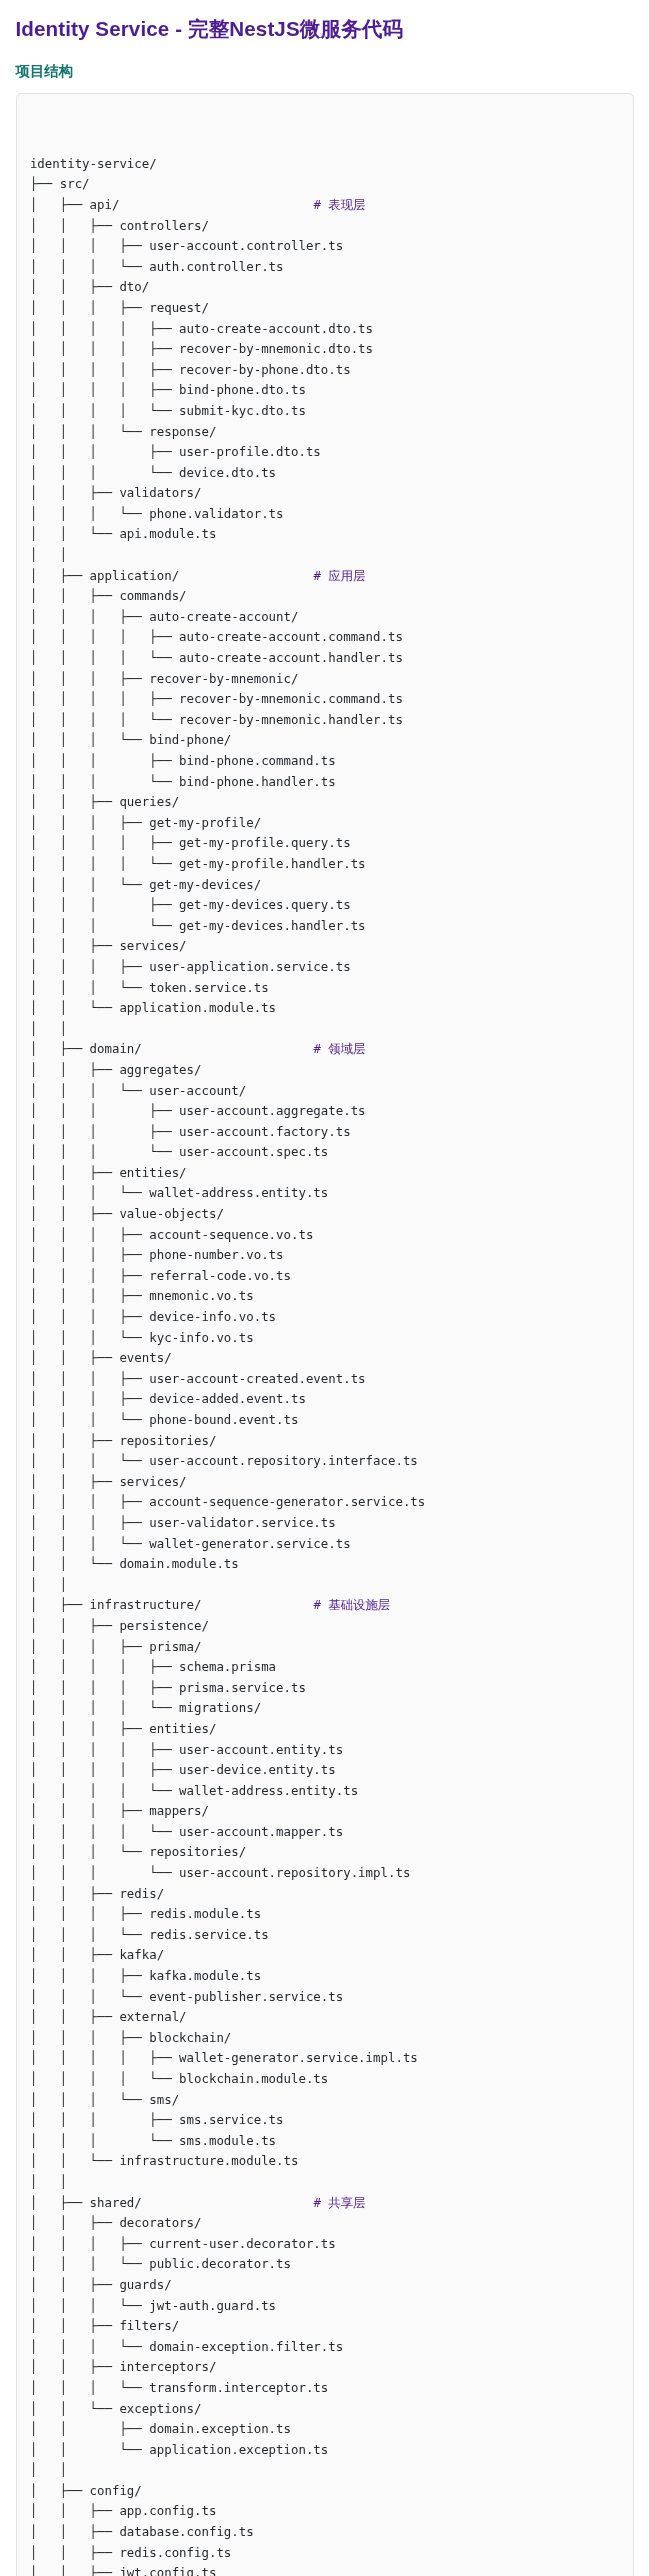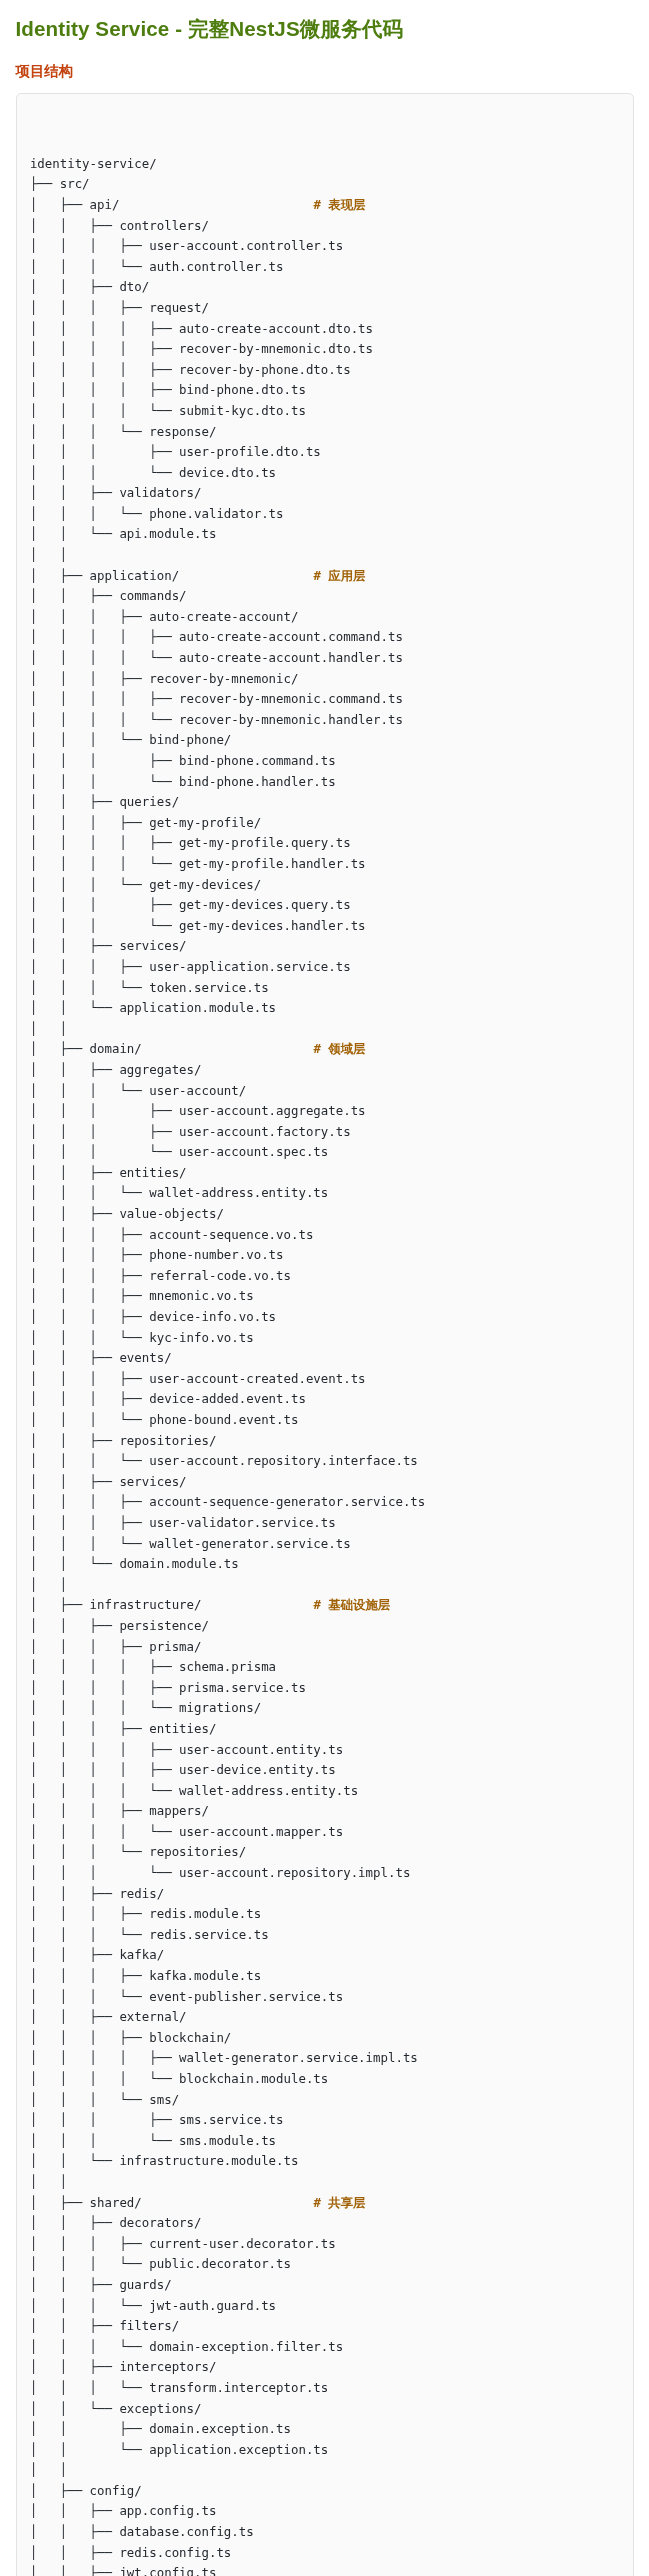--- a/index.html
+++ b/index.html
@@ -9,48 +9,48 @@
     font-family: "Liberation Sans", "DejaVu Sans", sans-serif;
     color: #1f2328;
     padding: 13.4px 15.5px 15.5px 15.5px;
   }
   .page-title {
     font-size: 20.6px;
     font-weight: 700;
     line-height: 1.25;
     margin: 3.1px 0 20.6px 0;
     letter-spacing: 0.1px;
-    color: #4d7c0f;
+    color: #4c1d95;
   }
   .section-heading {
     font-size: 14.4px;
     font-weight: 700;
     line-height: 1.2;
     margin: 0 0 13.4px 0;
-    color: #c2410c;
+    color: #0f766e;
   }
   .code-block {
     margin-top: 6.2px;
     background: #fafafa;
     border: 1px solid #e2e2e6;
     border-radius: 5.2px;
     padding: 11.3px 13.4px;
     width: 618px;
     overflow: hidden;
   }
   .tree {
     font-family: "DejaVu Sans Mono", "Liberation Mono", monospace;
     font-size: 12.4px;
     line-height: 20.6px;
     color: #24292f;
     white-space: pre;
     margin-top: 48px;
   }
   .tree-line { display: block; height: 20.6px; }
-  .tree-line .comment { color: #a16207; font-weight: bold; }
+  .tree-line .comment { color: #4c1d95; }
 </style>
 </head>
 <body>
 
 <div class="page">
   <h1 class="page-title">Identity Service - 完整NestJS微服务代码</h1>
 
   <h2 class="section-heading">项目结构</h2>
 
   <div class="code-block">

